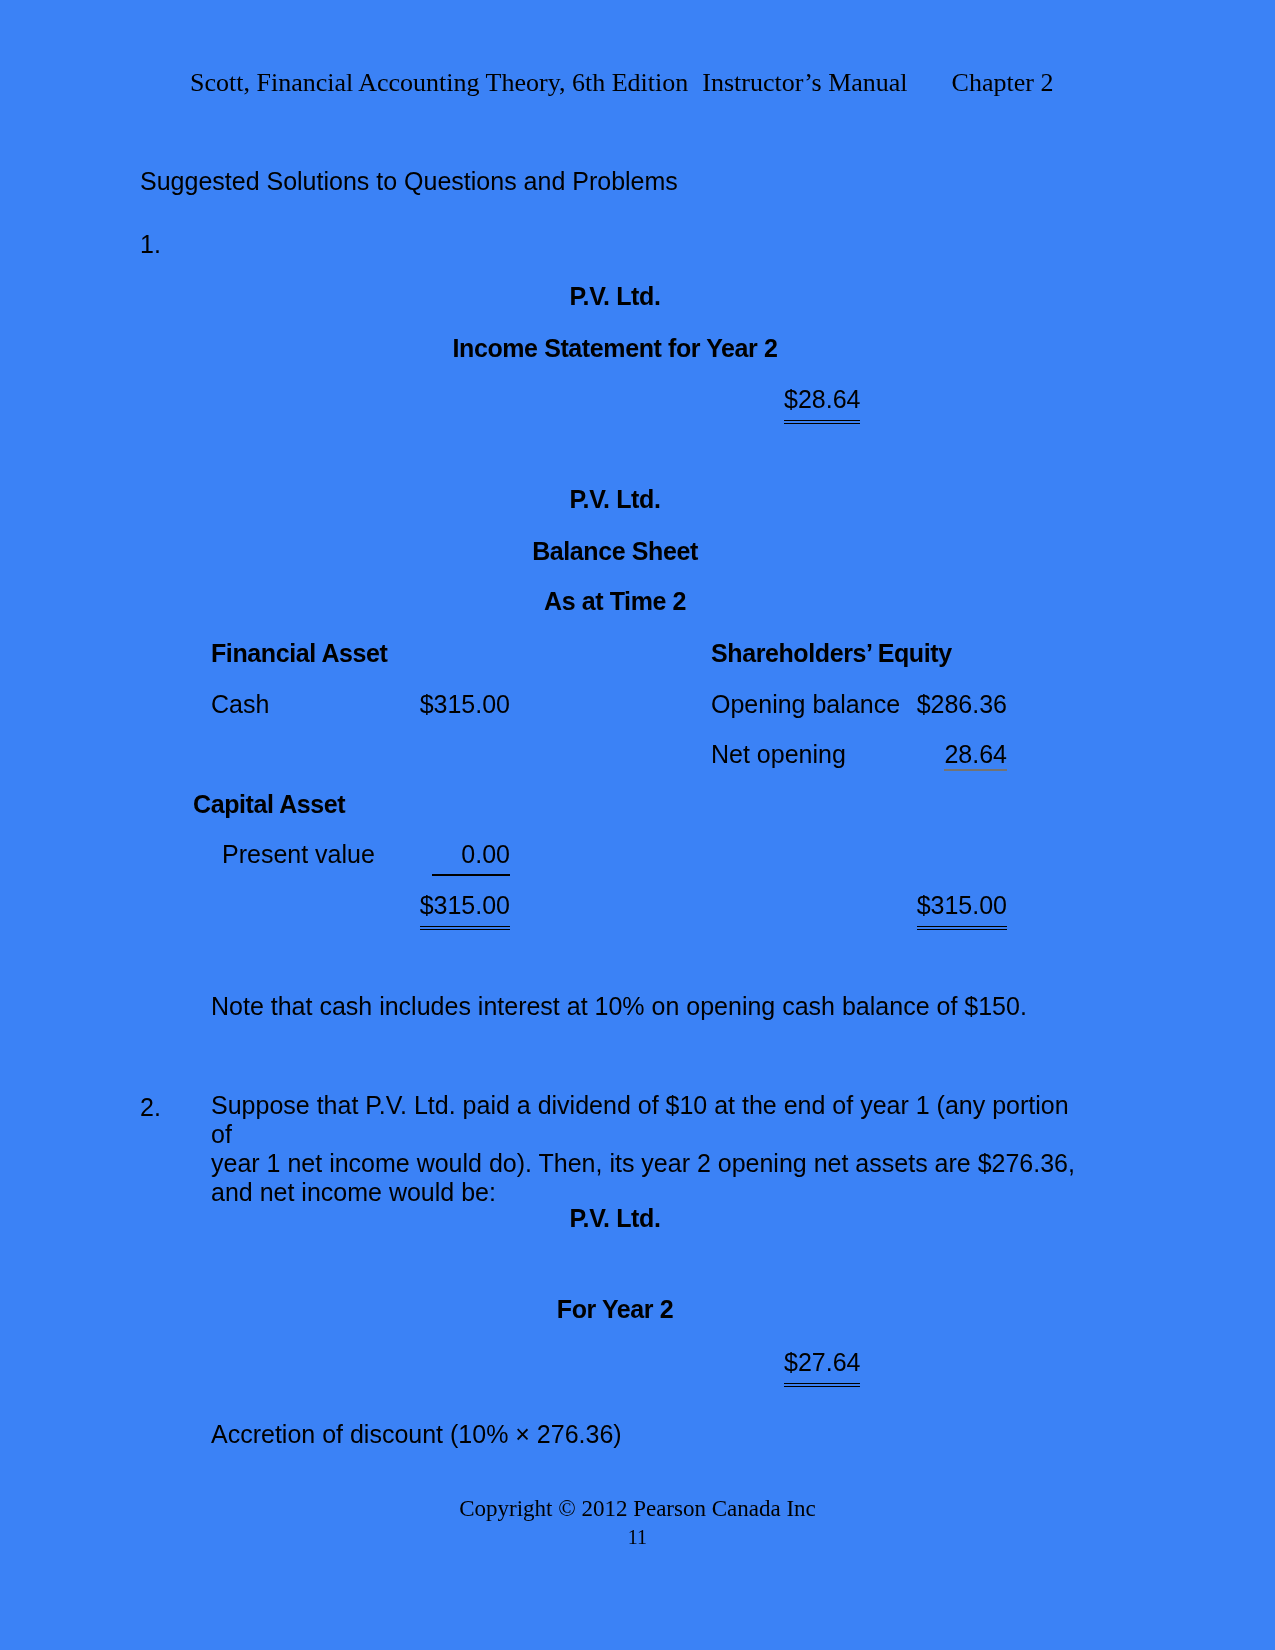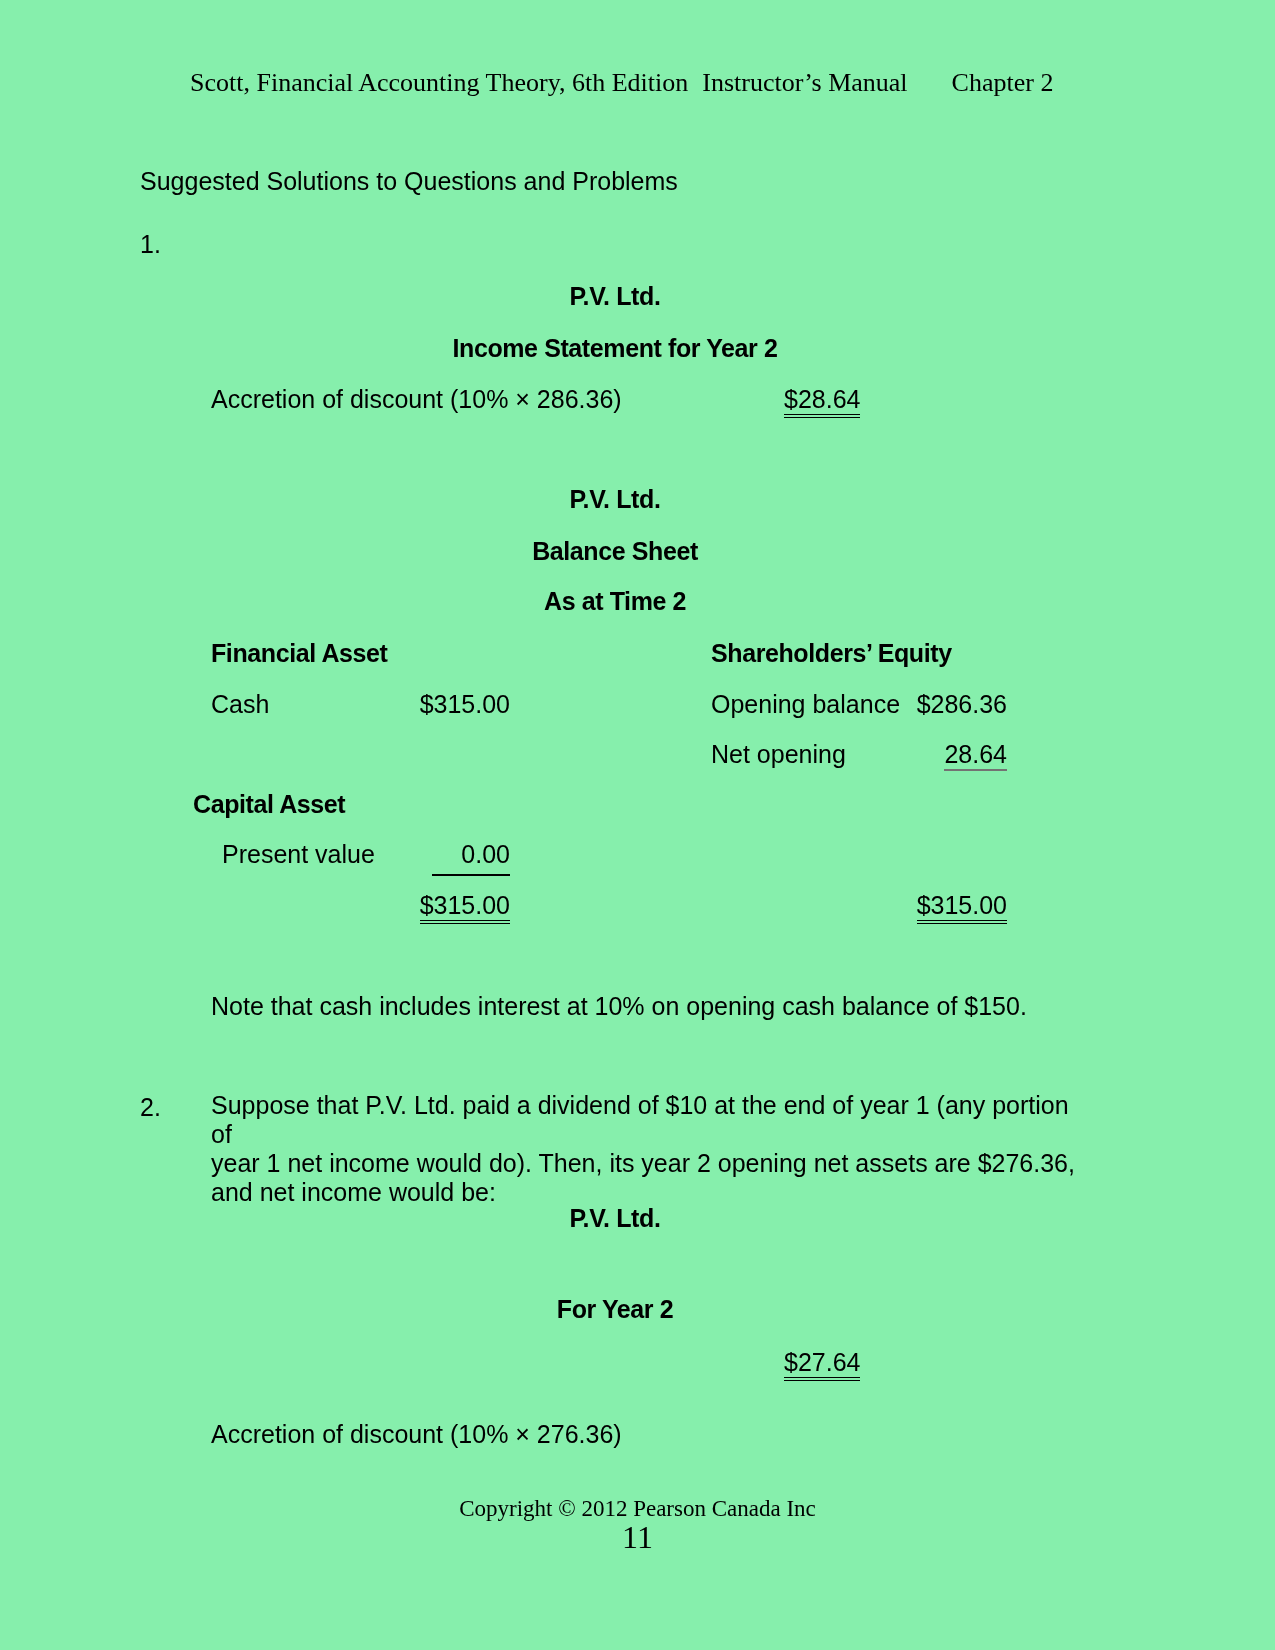--- a/index.html
+++ b/index.html
@@ -4,21 +4,21 @@
 <style>
   html, body {
     margin: 0;
     padding: 0;
     background: #ffffff;
   }
   .page {
     position: relative;
     width: 1275px;
     height: 1650px;
-    background: #86efac;
+    background: #3b82f6;
     color: #000000;
     font-family: "Liberation Sans", sans-serif;
     font-size: 25px;
     line-height: 33px;
     overflow: hidden;
   }
   .serif {
     font-family: "Liberation Serif", serif;
   }
   .b {
@@ -39,21 +39,21 @@
     text-align: center;
   }
   
   .u1 {
     border-bottom: 2px solid #737373;
     padding-bottom: 1px;
   }
   
   .u2 {
     border-bottom: 4px double #000;
-    padding-bottom: 1px;
+    padding-bottom: 7px;
   }
   
   .u1-cell {
     display: inline-block;
     width: 78px;
     text-align: right;
     border-bottom: 2px solid #000;
     padding-bottom: 3px;
   }
   .hdr-gap-sm { margin-right: 14px; }
@@ -67,21 +67,20 @@
   <div class="abs serif" style="left:190px; top:66px; font-size:26px; white-space:nowrap;">
     <span class="hdr-gap-sm">Scott, Financial Accounting Theory, 6th Edition</span><span class="hdr-gap-lg">Instructor’s Manual</span><span>Chapter 2</span>
   </div>
 
   <div class="abs" style="left:140px; top:165px;">Suggested Solutions to Questions and Problems</div>
 
   <div class="abs" style="left:140px; top:228px;">1.</div>
 
   <div class="center-line b" style="top:280px;">P.V. Ltd.</div>
   <div class="center-line b" style="top:332px;">Income Statement for Year 2</div>
-  <div class="abs" style="left:211px; top:383px;">Accretion of discount (10% × 286.36)</div>
   <div class="abs" style="left:784px; top:383px;"><span class="u2">$28.64</span></div>
 
   <div class="center-line b" style="top:483px;">P.V. Ltd.</div>
   <div class="center-line b" style="top:535px;">Balance Sheet</div>
   <div class="center-line b" style="top:585px;">As at Time 2</div>
 
   <div class="abs b" style="left:211px; top:637px;">Financial Asset</div>
   <div class="abs" style="left:211px; top:688px;">Cash</div>
   <div class="abs" style="right:765px; top:688px;">$315.00</div>
   <div class="abs b" style="left:193px; top:788px;">Capital Asset</div>
@@ -104,15 +103,15 @@
     <div>year 1 net income would do). Then, its year 2 opening net assets are $276.36,</div>
     <div>and net income would be:</div>
   </div>
 
   <div class="center-line b" style="top:1202px;">P.V. Ltd.</div>
   <div class="center-line b" style="top:1293px;">For Year 2</div>
   <div class="abs" style="left:211px; top:1418px;">Accretion of discount (10% × 276.36)</div>
   <div class="abs" style="left:784px; top:1346px;"><span class="u2">$27.64</span></div>
 
   <div class="full-center serif" style="top:1492px; font-size:23px;">Copyright © 2012 Pearson Canada Inc</div>
-  <div class="full-center serif" style="top:1521px; font-size:32px;">11</div>
+  <div class="full-center serif" style="top:1521px; font-size:20px;">11</div>
 
 </div>
 
 </body></html>

